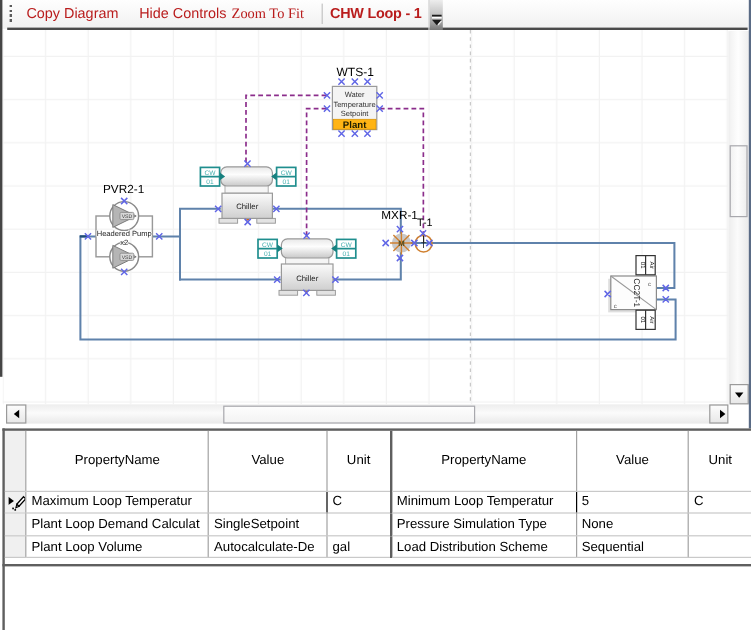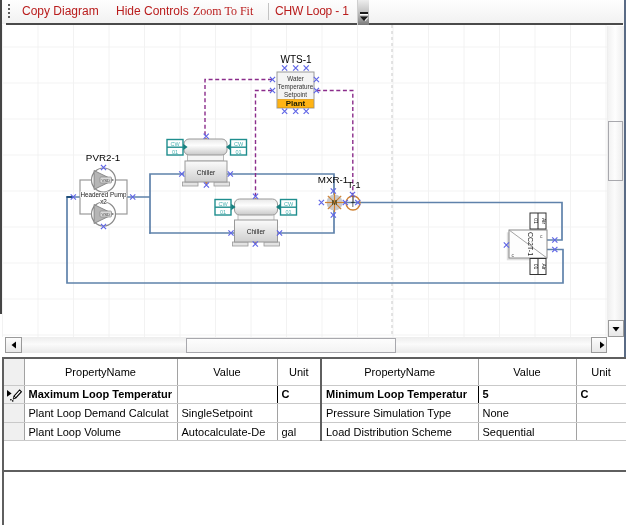--- a/index.html
+++ b/index.html
@@ -30,36 +30,36 @@
   #hright{left:590.5px;top:337px;width:16.5px;height:16px;background:linear-gradient(#fcfcfc,#e8e8e8);
           border:1px solid #9a9a9a;box-sizing:border-box;}
   #hthumb{left:186px;top:338px;width:210px;height:14.5px;background:linear-gradient(#fdfdfd,#f3f3f3);
           border:1px solid #a8a8ad;box-sizing:border-box;}
   
   #pgrid{left:2px;top:357px;width:623px;height:166px;background:#fff;
          border-top:2px solid #5f5f5f;border-left:2px solid #5f5f5f;}
   table{border-collapse:collapse;table-layout:fixed;font-size:11px;color:#000;}
   td{border-right:1px solid #a2a2a2;border-bottom:1px solid #c9c9c9;padding:0 0 0 4px;
      overflow:hidden;white-space:nowrap;height:17.6px;}
-  td.hd{text-align:center;padding:4px;margin-left:16px;}
+  td.hd{text-align:center;padding:16px;margin-left:16px;}
   td.rh{background:#f0f0f0;padding:0;}
   td.thick{border-left:2px solid #5f5f5f;}
-  tr.b{font-weight:bold;}
+  tr.b{font-weight:normal;}
   #botline{left:2px;top:470px;width:624px;height:1.5px;background:#5f5f5f;}
 </style>
 </head>
 <body>
 <div class="abs" id="toolbar"></div>
 <div class="abs" style="left:6px;top:23.2px;width:617px;height:1.6px;background:#4a4a4a"></div>
 <div class="abs" id="grip"></div>
 <div class="abs tbtn" style="left:22px;">Copy Diagram</div>
 <div class="abs tbtn" style="left:116px;">Hide Controls</div>
 <div class="abs tbtn" style="left:193px;font-family:Liberation Serif, serif;">Zoom To Fit</div>
 <div class="abs" id="sep"></div>
-<div class="abs tbtn" style="left:275px;font-weight:normal;font-size:12px;letter-spacing:-0.2px;">CHW Loop - 1</div>
+<div class="abs tbtn" style="left:275px;font-weight:bold;font-size:12px;letter-spacing:-0.2px;">CHW Loop - 1</div>
 <div class="abs" id="ovf">
     <svg width="10" height="11">
       <path d="M1 0h8v2h-8z" fill="#1a1a1a"></path>
       <path d="M1 2h8v1.4h-8z" fill="#fdfdfd"></path>
       <path d="M1 4.5h8l-4 4.5z" fill="#1a1a1a"></path>
       <path d="M5.8 8.3l2.6-2.9 1 .4-3 3.4z" fill="#eee"></path>
     </svg>
   </div>
 
 <svg class="abs" id="canvas" style="left:2px;top:25px" width="605" height="312" viewBox="2 25 605 312">

